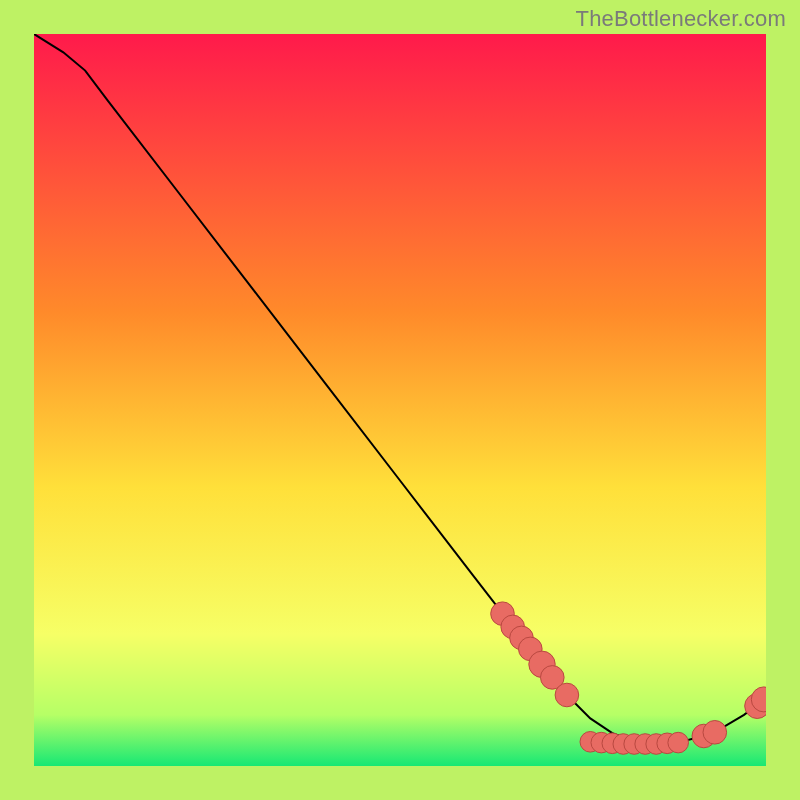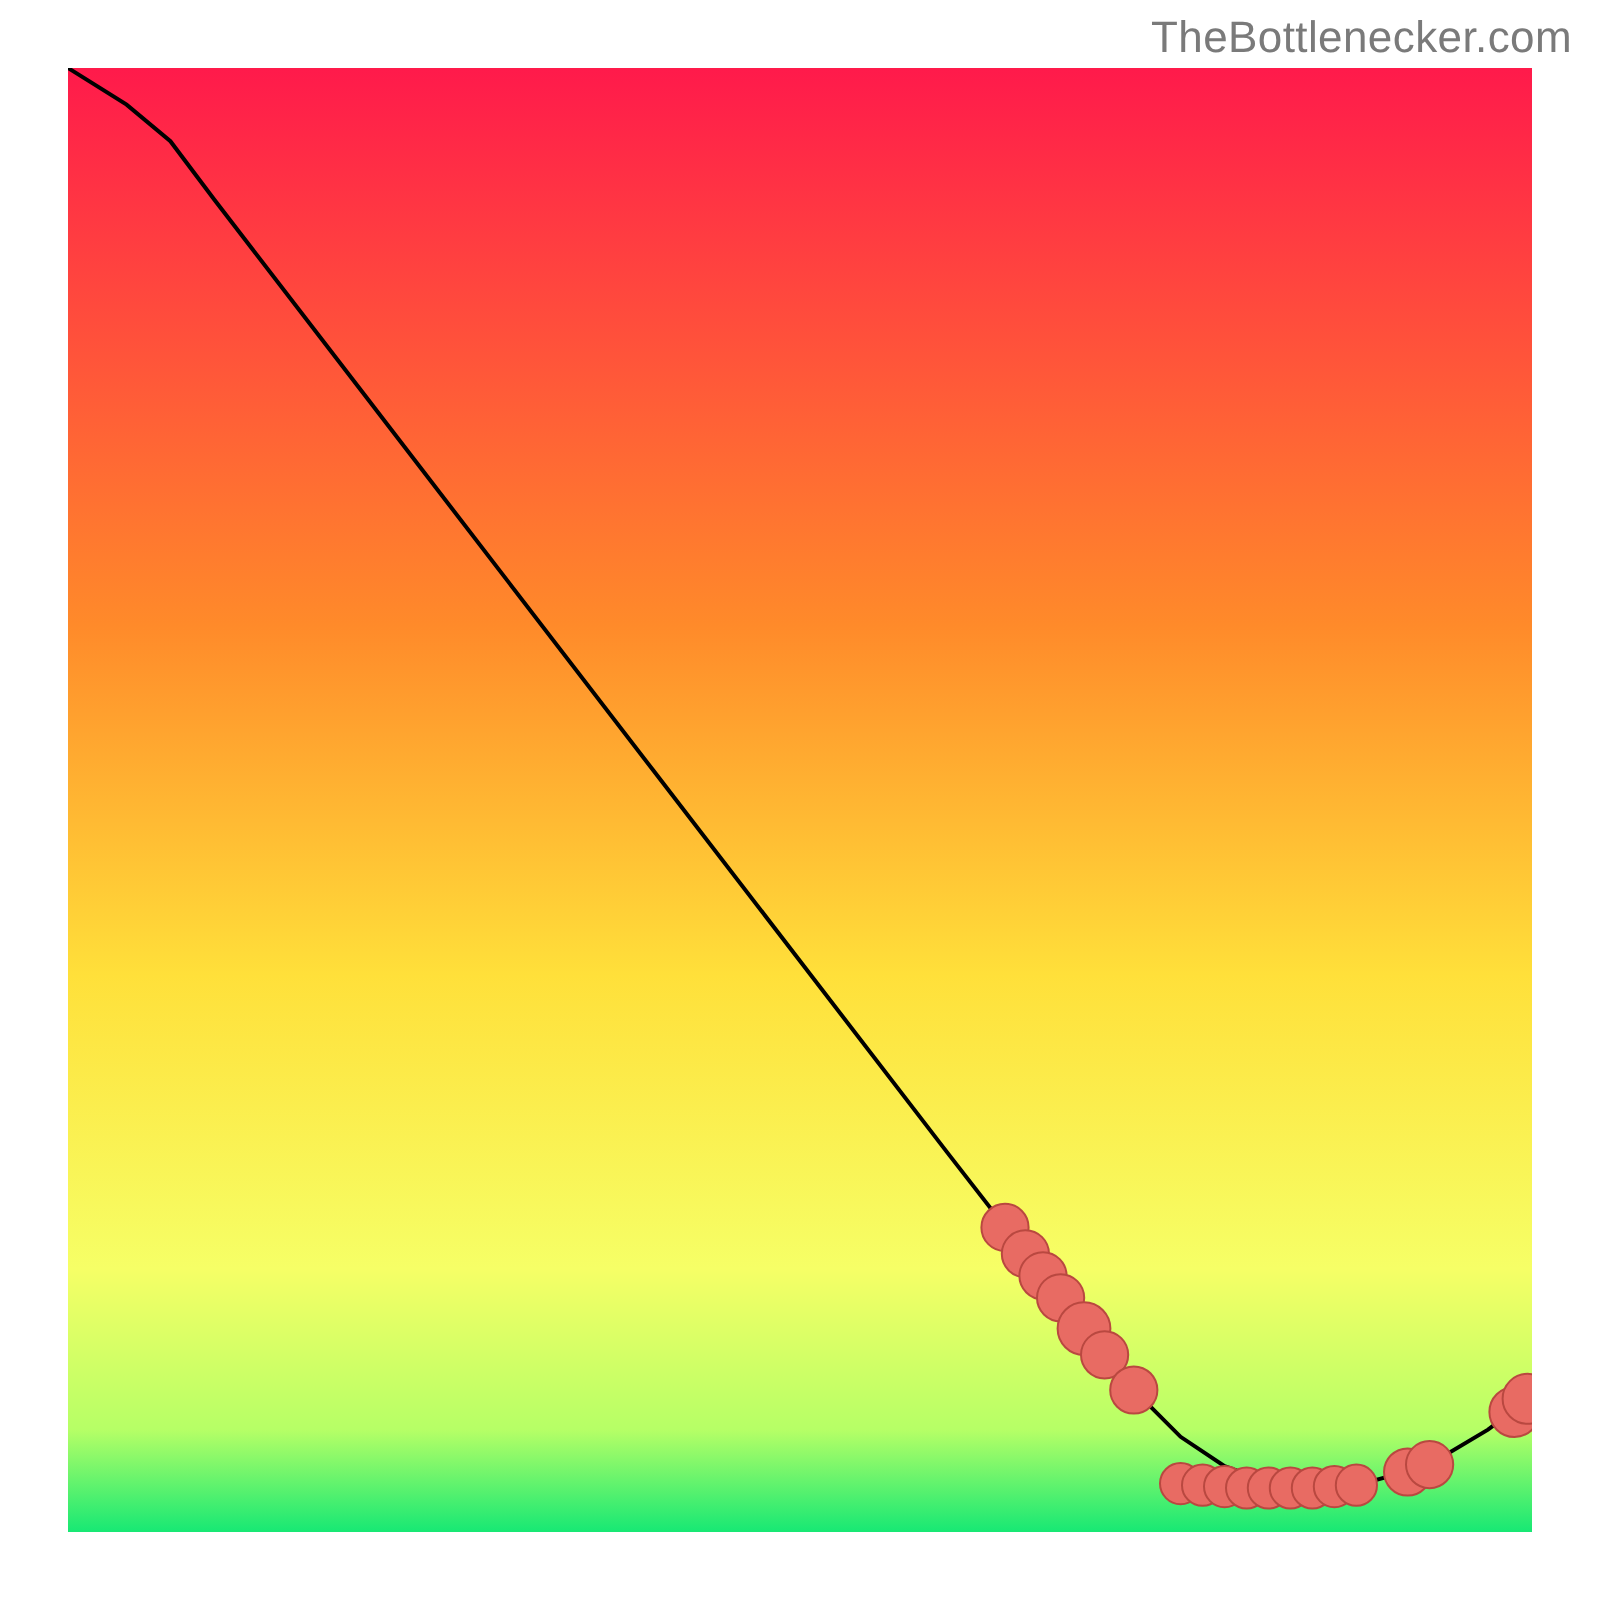--- a/index.html
+++ b/index.html
@@ -8,21 +8,21 @@
     width: 800px;
     height: 800px;
     background: #000;
     font-family: Arial, Helvetica, sans-serif;
     overflow: hidden;
   }
   .frame {
     position: relative;
     width: 800px;
     height: 800px;
-    background: #ffffff;
+    background: #bef264;
   }
   .watermark {
     position: absolute;
     top: 6px;
     right: 14px;
     color: #7a7a7a;
     font-size: 22px;
     font-weight: 500;
     letter-spacing: 0.2px;
     user-select: none;

